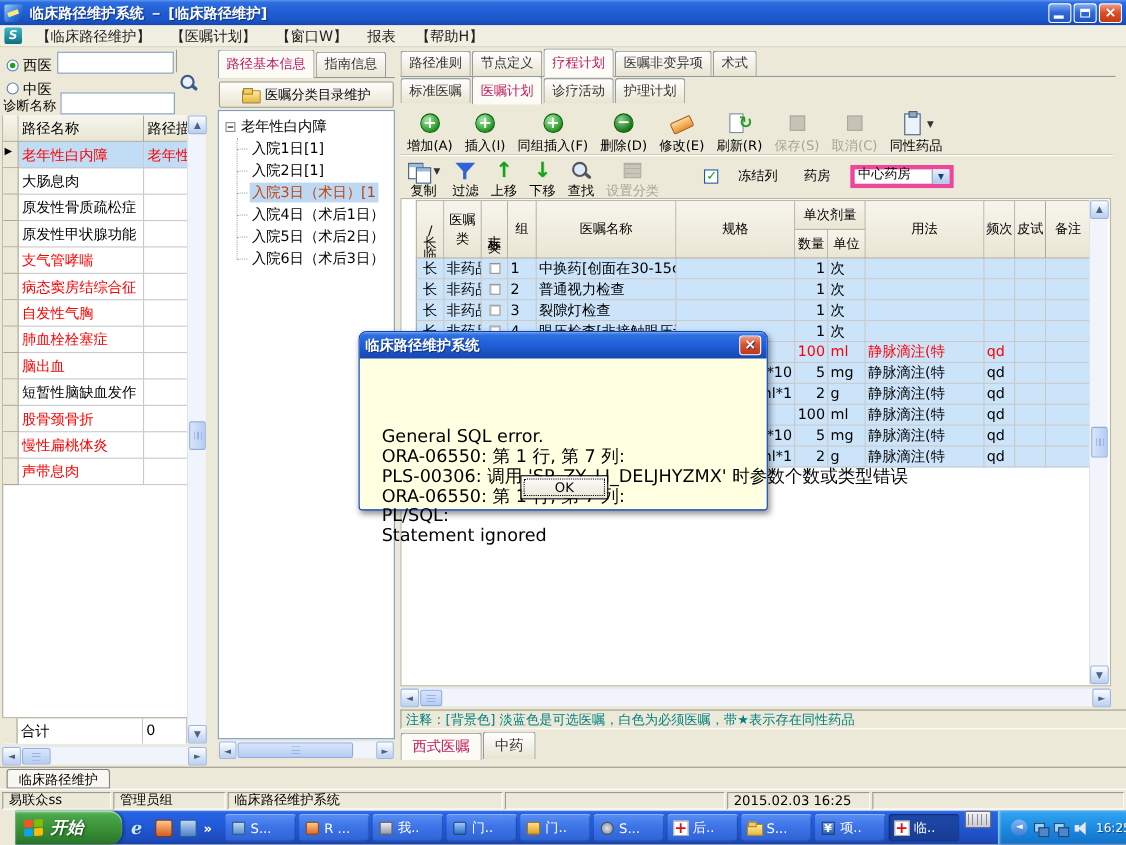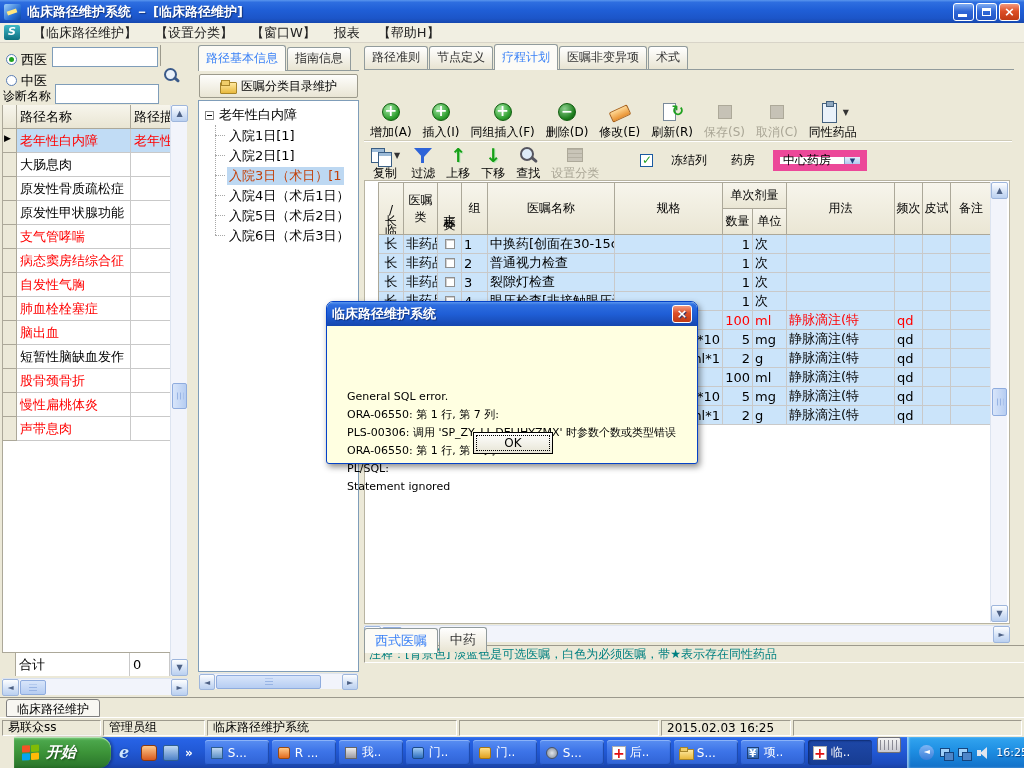--- a/index.html
+++ b/index.html
@@ -52,30 +52,30 @@
   .sb-h{background:#F2F4FB;border-top:1px solid #DDE4F0}
   .sb-btn{background:linear-gradient(#FDFEFF,#D3E1F6 60%,#BAD0F0);border:1px solid #9EB6DC;border-radius:2px;color:#4D6185;font-size:8px;text-align:center;display:flex;align-items:center;justify-content:center}
   .sb-thumb{background:linear-gradient(90deg,#D8E5FA,#B6CDF2);border:1px solid #8FACDE;border-radius:2px;position:relative}
   .sb-thumb.h{background:linear-gradient(#D8E5FA,#B6CDF2)}
   .sb-thumb::after{content:"";position:absolute;left:50%;top:50%;width:7px;height:7px;transform:translate(-50%,-50%);background:repeating-linear-gradient(90deg,#98B4E4 0 1px,transparent 1px 3px)}
   .sb-thumb.h::after{background:repeating-linear-gradient(0deg,#98B4E4 0 1px,transparent 1px 3px);width:8px;height:7px}
 
   
   .tabstrip{display:flex;align-items:flex-end;border-bottom:1px solid #919B9C}
   .tab{background:linear-gradient(#FFFFFF,#E8E4D2);border:1px solid #919B9C;border-bottom:none;border-radius:3px 3px 0 0;padding:2px 7px 3px;font-size:12px;white-space:nowrap;margin-right:1px;color:#333}
-  .tab.active{background:#FCFBF6;padding-top:4px;padding-bottom:4px;color:#3b82f6;position:relative;z-index:2;margin-bottom:-1px}
+  .tab.active{background:#FCFBF6;padding-top:4px;padding-bottom:4px;color:#be185d;position:relative;z-index:2;margin-bottom:-1px}
   .xp-btn{border:1px solid #9C9A8C;background:linear-gradient(#FEFEFC,#E9E5D4);border-radius:2px;display:flex;align-items:center;gap:5px;font-size:12px;padding:0 6px;justify-content:center}
   .folder-ico{width:16px;height:12px;position:relative;flex:none}
   .folder-ico::before{content:"";position:absolute;left:0;top:2px;width:15px;height:10px;background:linear-gradient(#FFE9A0,#E8B93E);border:1px solid #A8862A;border-radius:1px}
   .folder-ico::after{content:"";position:absolute;left:1px;top:0;width:7px;height:4px;background:#F0CE6A;border:1px solid #A8862A}
   .treebox{background:#fff;border:1px solid #7F9DB9;overflow:hidden}
   .tree-root{display:flex;align-items:center;gap:5px;font-size:13px;height:20px;padding-left:6px}
   .expander{width:9px;height:9px;border:1px solid #888;background:#fff;position:relative;flex:none}
   .expander::after{content:"";position:absolute;left:1px;top:3px;width:5px;height:1px;background:#000}
-  .tree-node{height:20px;font-size:13px;display:flex;align-items:flex-end;padding-left:28px;white-space:nowrap;position:relative;color:#000}
+  .tree-node{height:20px;font-size:13px;display:flex;align-items:center;padding-left:28px;white-space:nowrap;position:relative;color:#000}
   .tree-node::before{content:"";position:absolute;left:16px;top:10px;width:10px;border-top:1px dotted #A8A8A8}
   .tree-node .nlabel{padding:0 2px}
   .tree-node.sel .nlabel{background:#BDD8F2;color:#c2410c}
   .tree-vline{border-left:1px dotted #A8A8A8}
 
   
   .tb-main{display:flex;align-items:flex-start;gap:3px}
   .tb-btn{display:flex;flex-direction:column;align-items:center;font-size:12px;color:#000;padding:1px 4px;white-space:nowrap}
   .tb-btn.disabled{color:#A9A595}
   .dd{display:none;font-size:8px;color:#333;margin-left:2px}
@@ -98,21 +98,21 @@
   .ic-filter::before{content:"";position:absolute;left:2px;top:3px;border-left:9px solid transparent;border-right:9px solid transparent;border-top:10px solid #2F64D8}
   .ic-filter::after{content:"";position:absolute;left:9px;top:11px;width:3px;height:7px;background:#2F64D8}
   .ic-up::before{content:"↑";position:absolute;inset:0;text-align:center;line-height:20px;color:#17A017;font-weight:800;font-size:19px;text-shadow:1px 1px 0 #B8E6B8}
   .ic-down::before{content:"↓";position:absolute;inset:0;text-align:center;line-height:20px;color:#17A017;font-weight:800;font-size:19px;text-shadow:1px 1px 0 #B8E6B8}
   .ic-find::before{content:"";position:absolute;left:3px;top:2px;width:10px;height:10px;border:2px solid #55555F;border-radius:50%;background:#DDEBF8}
   .ic-find::after{content:"";position:absolute;left:13px;top:13px;width:8px;height:3px;background:#55555F;transform:rotate(40deg);border-radius:2px}
   .ic-category::before{content:"";position:absolute;inset:3px;background:repeating-linear-gradient(0deg,#C9C5B8 0 3px,#B5B1A3 3px 4px);border:1px solid #ADA999}
   .sep-groove{height:2px;border-top:1px solid #CFCBB8;border-bottom:1px solid #FFFFFF}
   .checkbox{width:13px;height:13px;background:#fff;border:1px solid #1A5AA0;position:relative;display:inline-block;flex:none}
   .checkbox.checked::after{content:"✓";position:absolute;left:1px;top:-2px;color:#21A121;font-size:12px;font-weight:bold}
-  .xp-select{background:#fff;border:7px solid #ec4899;display:flex;align-items:center;font-size:12px}
+  .xp-select{background:#fff;border:4px solid #ec4899;display:flex;align-items:flex-end;font-size:12px}
   .xp-select .val{flex:1;padding:0 3px;overflow:hidden;white-space:nowrap}
   .xp-select .btn{width:16px;height:100%;background:linear-gradient(#E6EFFC,#AFC8EF);border-left:1px solid #7F9DB9;display:flex;align-items:center;justify-content:center;font-size:7px;color:#1F3C7A}
 
   
   .otable-head{display:grid;grid-template-columns:25px 34px 24px 26px 127px 108px 30px 34px 108px 28px 28px 41px;grid-template-rows:26px 26px;border-left:1px solid #ACA899;border-top:1px solid #ACA899}
   .oth{background:linear-gradient(#F7F5EC,#EAE6D4);border-right:1px solid #ACA899;border-bottom:1px solid #ACA899;display:flex;align-items:center;justify-content:center;font-size:12px;overflow:hidden;text-align:center}
   .vtext{writing-mode:vertical-rl;text-orientation:upright;letter-spacing:-2px;line-height:1}
   .otable-row{display:grid;grid-template-columns:25px 34px 24px 26px 127px 108px 30px 34px 108px 28px 28px 41px;height:19px;border-left:1px solid #ACA899;font-size:13px;background:#fff}
   .otable-row.blue{background:#CBE4FA}
   .otable-row.red{color:#FF0000}
@@ -121,21 +121,21 @@
   .otd.rt{justify-content:flex-end}
   .rowcb{width:10px;height:10px;border:1px solid #909090;background:#fff;box-shadow:inset 1px 1px 0 #D0D0D0;visibility:hidden}
   .has-flag .rowcb{visibility:visible}
 
   .notebar{border:1px solid;border-color:#9D9A8D #FFF #FFF #9D9A8D;background:#ECE9D8;display:flex;align-items:center;font-size:12px;color:#008080;padding:0 4px;overflow:hidden;white-space:nowrap}
 
   
   .dialog{left:326px;top:301px;width:372px;height:163px;border:1px solid #0442C8;border-radius:7px 7px 3px 3px;background:#FFFFE1;box-shadow:2px 3px 6px rgba(0,0,0,.45);z-index:50}
   .dialog .dtitle{height:24px;border-radius:6px 6px 0 0;background:linear-gradient(180deg,#5A96EE 0%,#2E6EE0 12%,#1F5ED6 50%,#1647AE 100%);display:flex;align-items:center;padding:0 5px;color:#fff;font-size:13px;font-weight:bold;text-shadow:1px 1px 1px #12337A}
   .dialog .dclose{margin-left:auto;width:20px;height:18px;border:1px solid #fff;border-radius:3px;background:linear-gradient(#F49A7E,#DD4F27 45%,#C03A14);color:#fff;font-size:13px;font-weight:bold;line-height:16px;text-align:center}
-  .dlg-lines{position:absolute;left:20px;top:32px;font-family:"DejaVu Sans Mono",monospace;font-size:11px;line-height:18px;color:#000;white-space:pre}
+  .dlg-lines{position:absolute;left:20px;top:32px;font-family:"DejaVu Sans Mono",monospace;font-size:16px;line-height:18px;color:#000;white-space:pre}
   .okbtn{position:absolute;left:146px;top:130px;width:80px;height:22px;background:linear-gradient(#FFFFFF,#E7E5D5);border:1px solid #000;font-size:12px;text-align:center;line-height:20px;position:absolute}
   .okbtn::after{content:"";position:absolute;inset:2px;border:1px dotted #000}
 
   
   .mdi-row{left:0;top:697px;width:1024px;height:20px;background:#ECE9D8;border-top:1px solid #9B998C}
   .mdi-tab{position:absolute;left:6px;top:1px;height:18px;background:#F8F7F2;border:1px solid #808080;border-radius:3px 3px 0 0;font-size:12px;padding:1px 10px}
   .statusbar{left:0;top:717px;width:1024px;height:20px;background:#ECE9D8;border-top:1px solid #fff;display:flex;align-items:center;gap:2px;padding:0 2px}
   .stseg{height:16px;border:1px solid;border-color:#9D9A8D #FFF #FFF #9D9A8D;font-size:12px;display:flex;align-items:center;padding:0 5px;overflow:hidden;white-space:nowrap}
 
   
@@ -193,21 +193,21 @@
         </span>
       <span class="winbtn close">×</span>
     </span>
   </div>
 
   
   <div class="abs menubar">
     <span class="mdi-ico">S</span>
 
   <span class="menu-item">【临床路径维护】</span>
-      <span class="menu-item">【设置分类】</span>
+      <span class="menu-item">【医嘱计划】</span>
       <span class="menu-item">【窗口W】</span>
       <span class="menu-item">报表</span>
       <span class="menu-item">【帮助H】</span>
     </div>
 
   
   <div class="abs" style="left:6px;top:49px">
 
       <div class="lp-radio" style="height:21px">
         <span class="radio checked"></span>
@@ -382,20 +382,27 @@
   </div>
 
   
   <div class="abs tabstrip" style="left:364px;top:47px;width:650px;height:23px">
 
   <span class="tab">路径准则</span>
       <span class="tab">节点定义</span>
       <span class="tab active">疗程计划</span>
       <span class="tab">医嘱非变异项</span>
       <span class="tab">术式</span>
+    </div>
+  <div class="abs tabstrip" style="left:364px;top:71px;width:650px;height:23px;border-bottom:none">
+
+  <span class="tab">标准医嘱</span>
+      <span class="tab active">医嘱计划</span>
+      <span class="tab">诊疗活动</span>
+      <span class="tab">护理计划</span>
     </div>
 
   
   <div class="abs tb-main" style="left:366px;top:99px;width:648px">
 
       <span class="tb-btn">
         <span class="dd-wrap">
           <span class="ico ic-add"></span>
         </span>
         <span>增加(A)</span>
@@ -724,21 +731,21 @@
   <div class="abs sb-h" style="left:364px;top:625px;width:646px;height:17px">
     <div class="abs sb-btn" style="left:0;top:0;width:17px;height:17px">◄</div>
     <div class="abs sb-thumb h" style="left:18px;top:1px;width:20px;height:15px"></div>
     <div class="abs sb-btn" style="left:629px;top:0;width:17px;height:17px">►</div>
   </div>
 
   
   <div class="abs notebar" style="left:364px;top:645px;width:725px;height:18px">注释：[背景色] 淡蓝色是可选医嘱，白色为必须医嘱，带★表示存在同性药品</div>
 
   
-  <div class="abs tabstrip" style="left:364px;top:628px;width:648px;height:24px;border-bottom:none">
+  <div class="abs tabstrip" style="left:364px;top:666px;width:648px;height:24px;border-bottom:none">
 
   <span class="tab active" style="font-size:13px;padding:3px 10px">西式医嘱</span>
       <span class="tab" style="font-size:13px;padding:3px 10px">中药</span>
     </div>
 
   
   <div class="abs dialog">
     <div class="dtitle">
       <span>临床路径维护系统</span>
       <span class="dclose">×</span>

